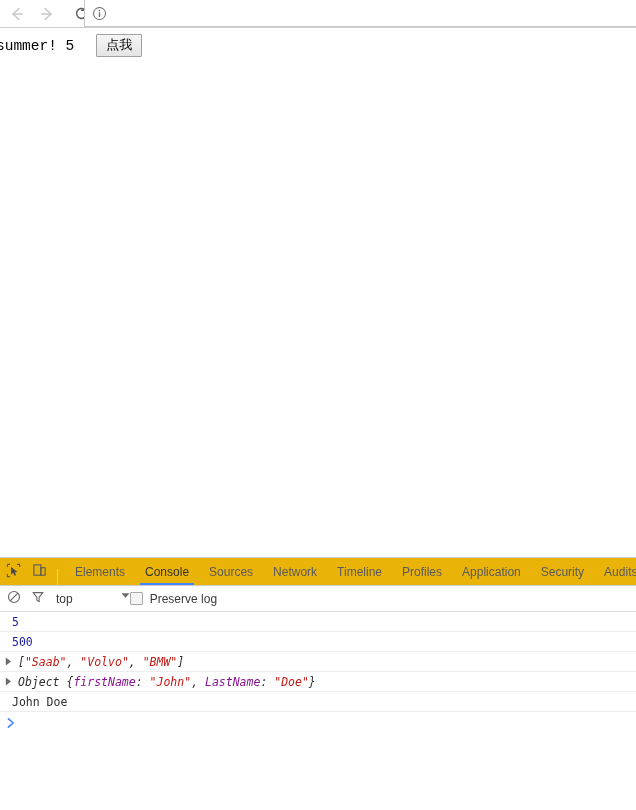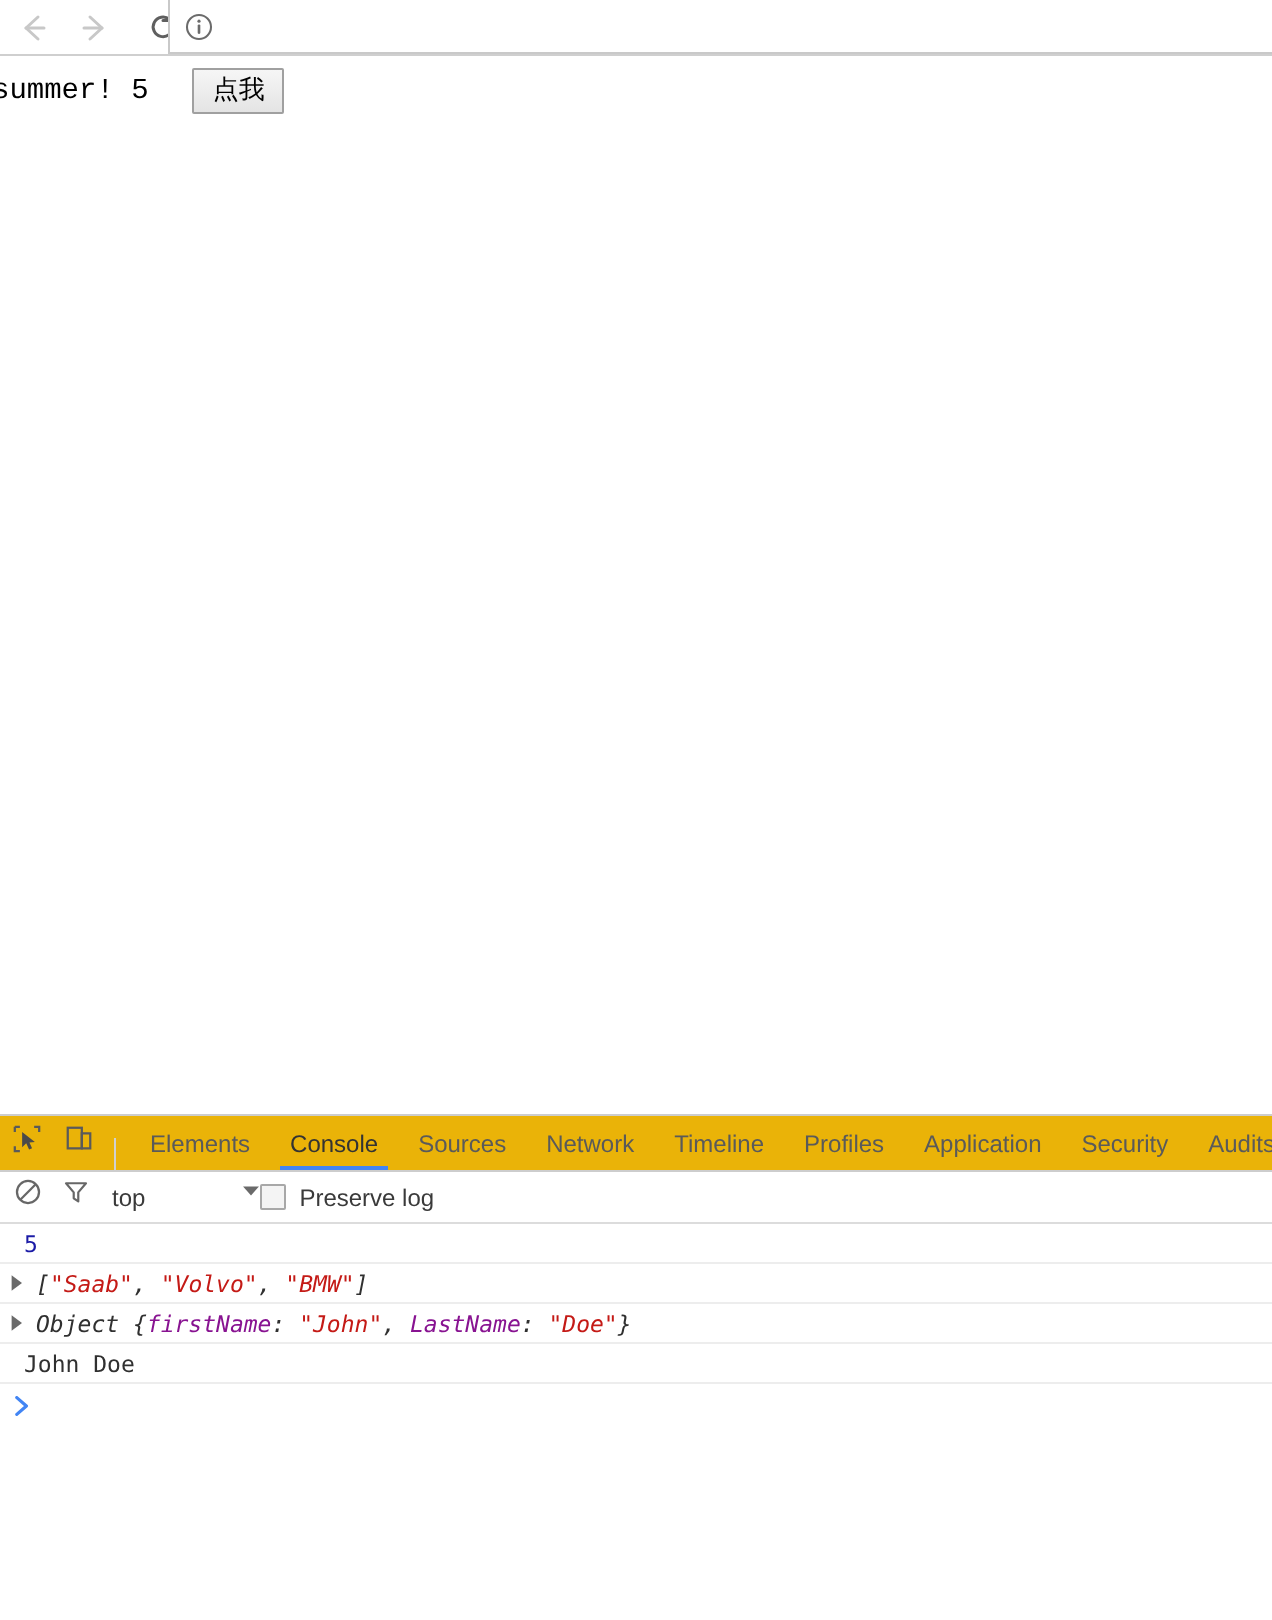--- a/index.html
+++ b/index.html
@@ -391,20 +391,23 @@
       <span id="preserve-label">Preserve log</span>
     </div>
   </div>
 
   <div id="console-messages">
 
     <div class="console-row">
       <span class="msg-mono msg-num">5</span>
     </div>
 
+    <div class="console-row">
+      <span class="msg-mono msg-num">500</span>
+    </div>
 
     <div class="console-row">
       <span class="disclosure">
         <svg width="7" height="9" viewBox="0 0 7 9">
             <path d="M0.8 0.6 L6 4.5 L0.8 8.4 Z" fill="#6a6a6a"></path>
           </svg>
       </span>
       <span class="msg-mono"><span class="tok-punc">[</span><span class="tok-str">"Saab"</span><span class="tok-punc">, </span><span class="tok-str">"Volvo"</span><span class="tok-punc">, </span><span class="tok-str">"BMW"</span><span class="tok-punc">]</span></span>
     </div>
 

